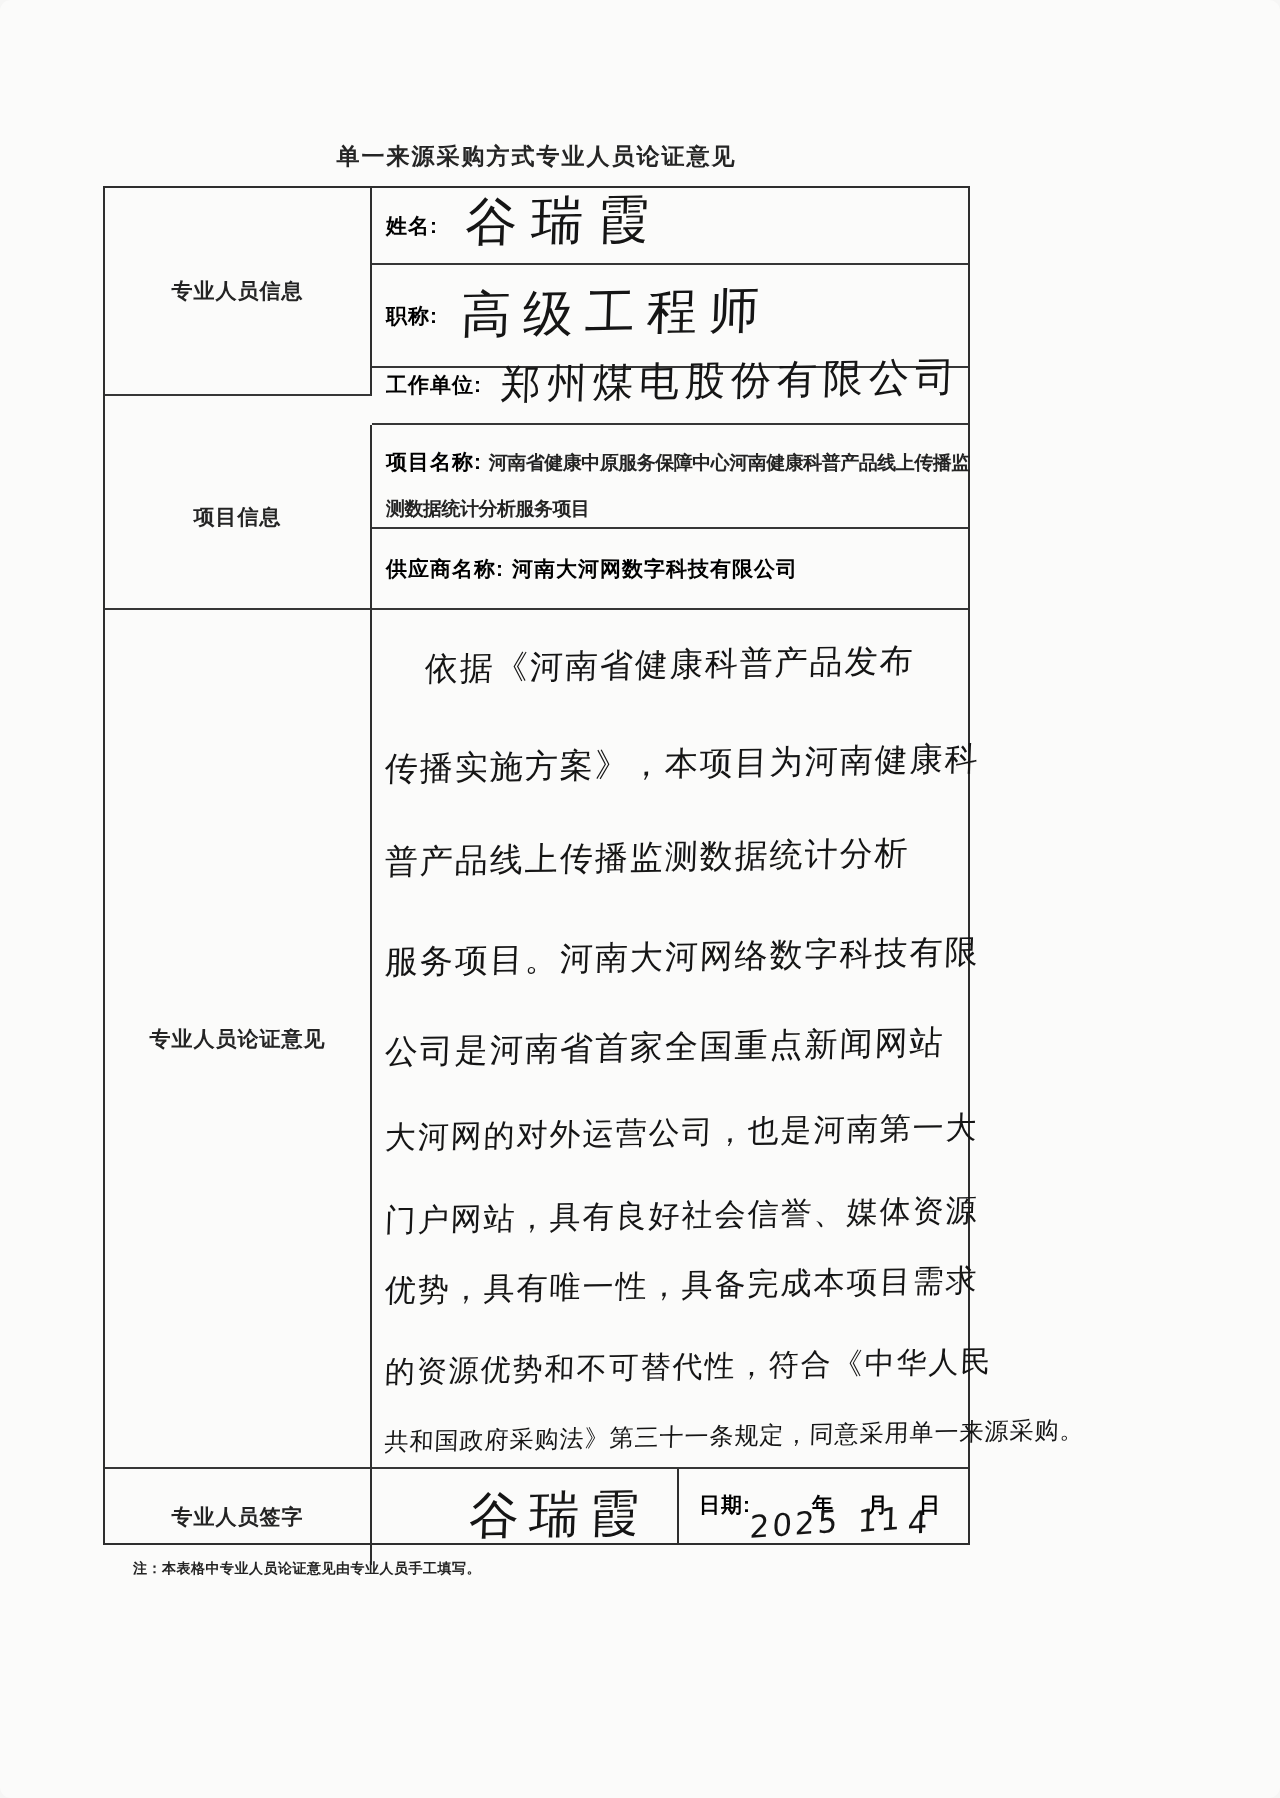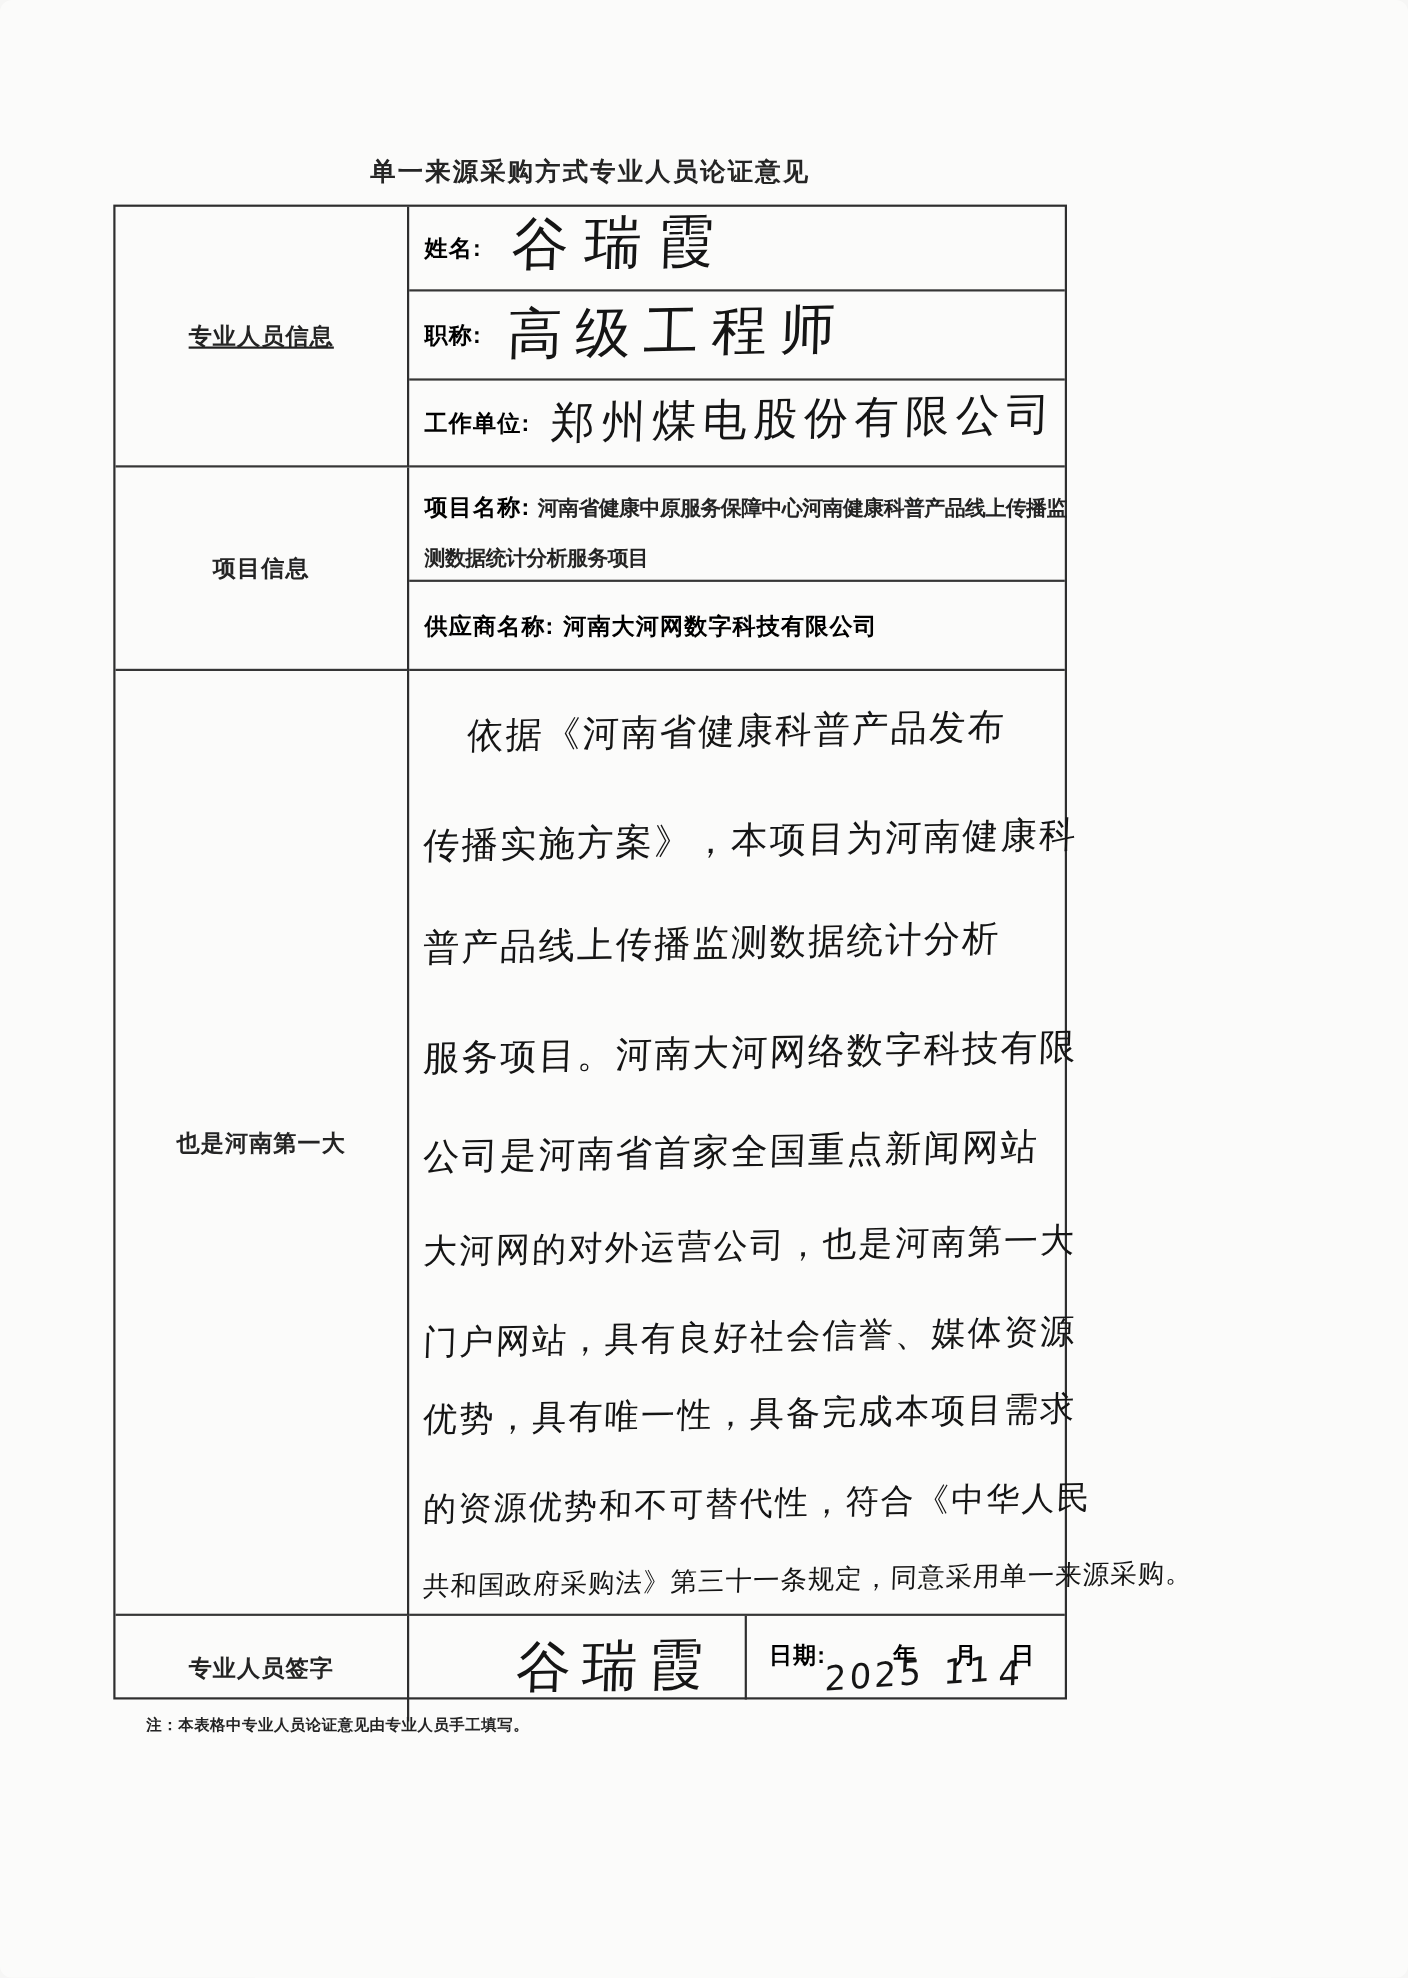--- a/index.html
+++ b/index.html
@@ -149,38 +149,38 @@
 </style>
 </head>
 <body>
 
 <div class="page">
 
   <div class="doc-title">单一来源采购方式专业人员论证意见</div>
 
   <div class="tbl">
 
-    <div class="cell label-col bb" style="top:0;height:237px;text-decoration:underline;">
+    <div class="cell label-col bb" style="top:0;height:208px;">
       <span class="section-label">专业人员信息</span>
     </div>
     <div class="cell label-col bb" style="top:237px;height:185px;">
       <span class="section-label">项目信息</span>
     </div>
     <div class="cell label-col bb" style="top:422px;height:859px;">
-      <span class="section-label">也是河南第一大</span>
+      <span class="section-label">专业人员论证意见</span>
     </div>
     <div class="cell label-col" style="top:1281px;height:96px;">
       <span class="section-label">专业人员签字</span>
     </div>
 
     <div class="cell field-cell bb" style="top:0;height:77px;">
       <span class="field-label">姓名:</span>
       <span class="hw hw-name">谷瑞霞</span>
     </div>
-    <div class="cell field-cell bb" style="top:77px;height:81px;">
+    <div class="cell field-cell bb" style="top:77px;height:103px;">
       <span class="field-label">职称:</span>
       <span class="hw hw-title">高级工程师</span>
     </div>
     <div class="cell field-cell bb" style="top:158px;height:79px;">
       <span class="field-label">工作单位:</span>
       <span class="hw hw-unit">郑州煤电股份有限公司</span>
     </div>
 
     <div class="cell print-block bb" style="top:237px;height:104px;">
       <div class="print-line"><span class="field-label">项目名称: </span><span>河南省健康中原服务保障中心河南健康科普产品线上传播监</span></div>

